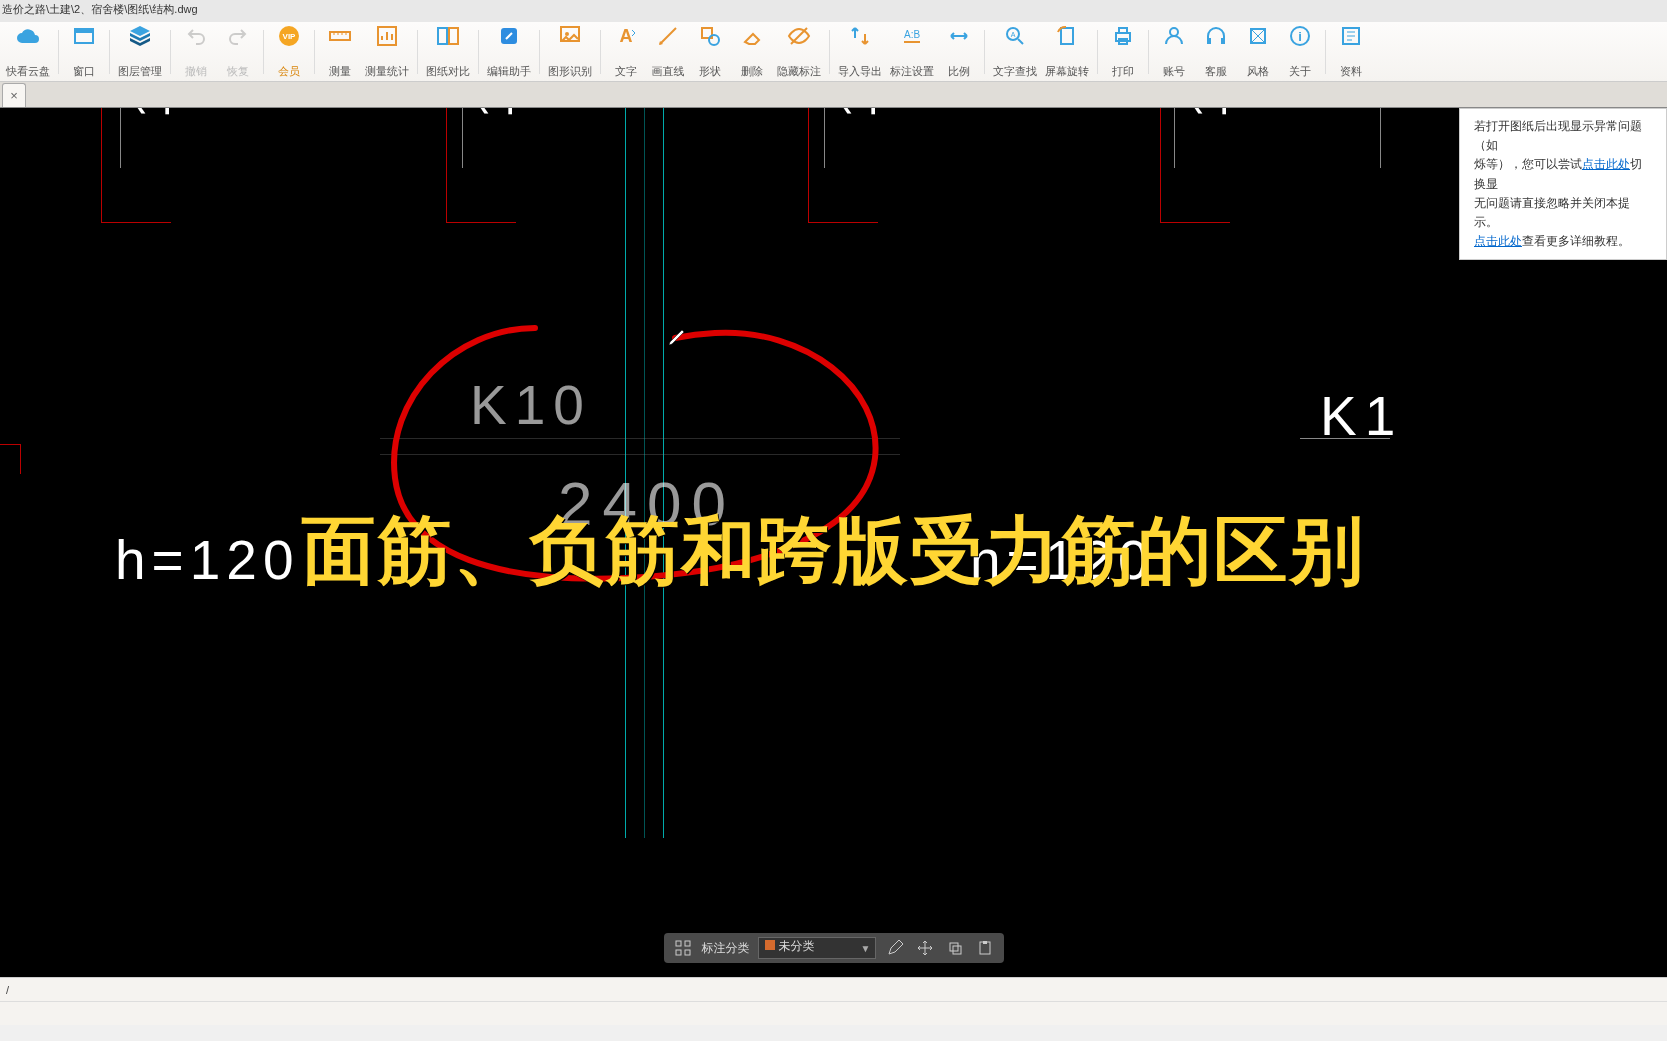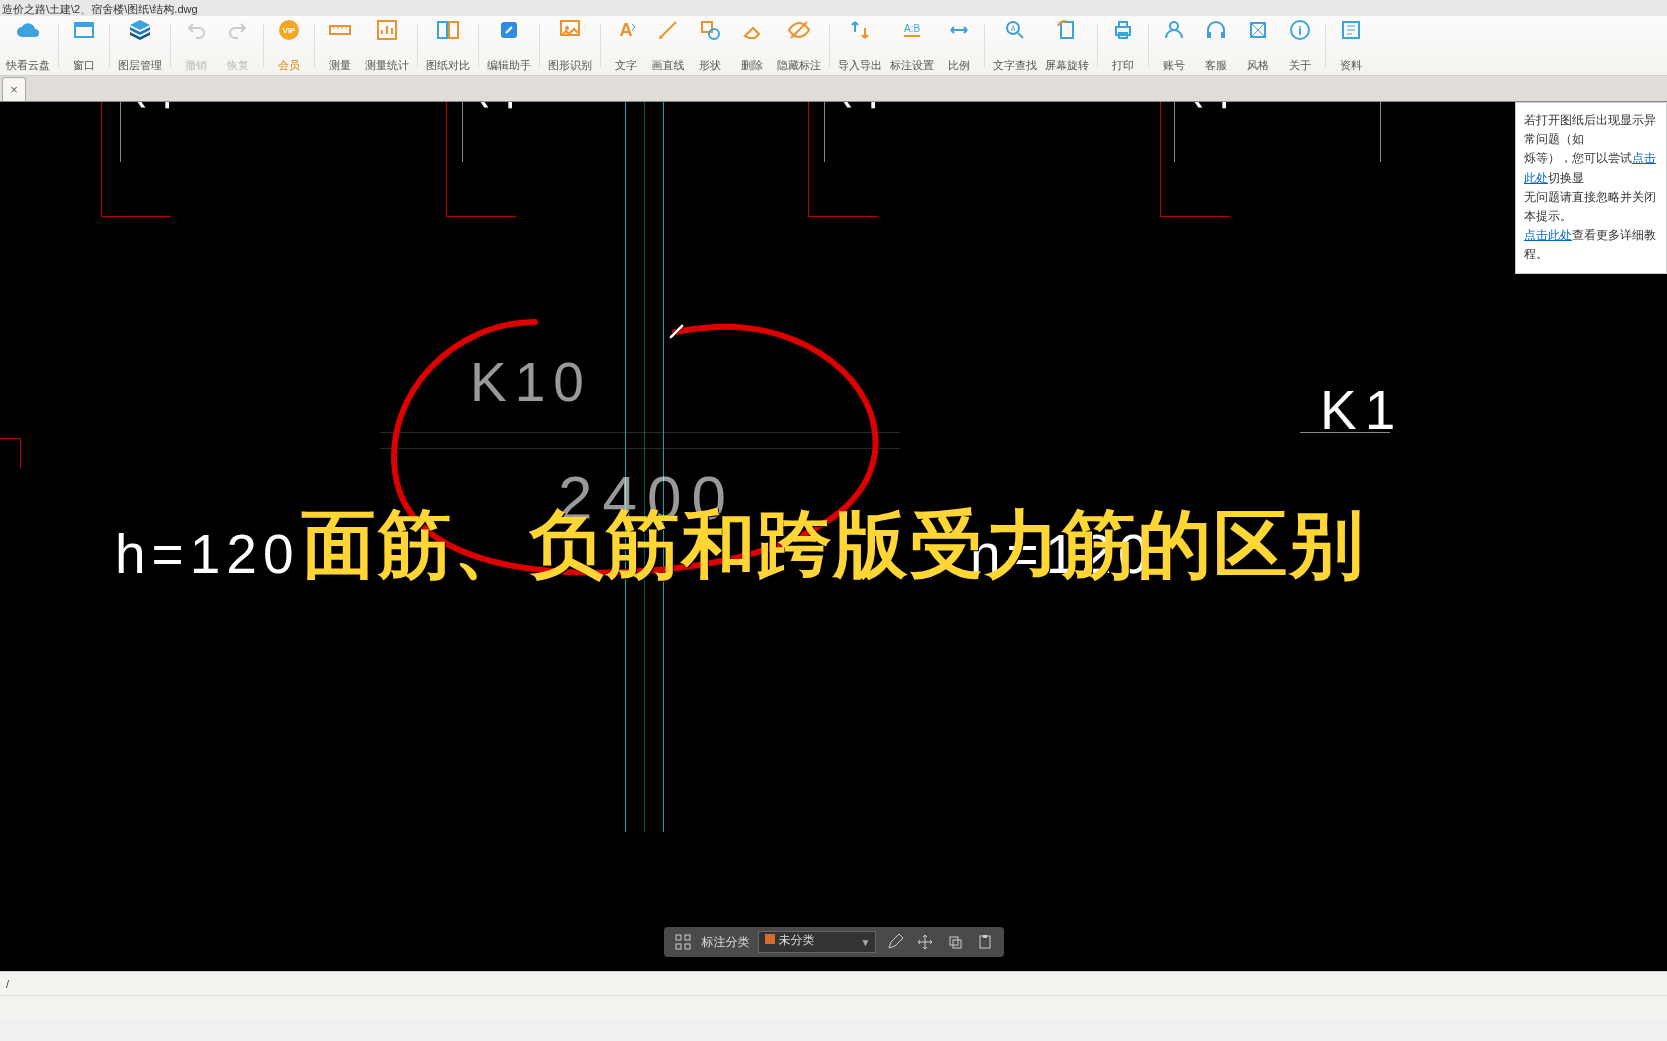--- a/index.html
+++ b/index.html
@@ -1,18 +1,18 @@
 <!DOCTYPE html>
 <html><head>
 <meta charset="utf-8">
 <style>
 * { margin: 0; padding: 0; box-sizing: border-box; }
 body { font-family: "Microsoft YaHei", sans-serif; background: #f0f0f0; width: 1667px; height: 1041px; overflow: hidden; position: relative; }
 
-.title-bar { height: 16px; background: #e8e8e8; font-size: 11px; color: #333; padding-left: 2px; line-height: 18px; }
+.title-bar { height: 22px; background: #e8e8e8; font-size: 11px; color: #333; padding-left: 2px; line-height: 18px; }
 
 .toolbar { height: 60px; background: linear-gradient(#fdfcfb, #f5f3f0); border-bottom: 1px solid #ccc; display: flex; align-items: center; padding: 0 2px; gap: 0; }
 .toolbar-sep { width: 1px; height: 44px; background: #ddd; margin: 0 4px; }
 .tool-btn { display: flex; flex-direction: column; align-items: center; justify-content: center; min-width: 42px; height: 52px; cursor: pointer; padding: 2px 4px; }
 .tool-icon { width: 24px; height: 24px; display: flex; align-items: center; justify-content: center; font-size: 18px; }
 .tool-label { font-size: 11px; color: #555; margin-top: 16px; white-space: nowrap; }
 .tool-btn.disabled .tool-label { color: #bbb; }
 .tool-btn.disabled .tool-icon { opacity: 0.4; }
 
 .tab-bar { height: 26px; background: #e0ddd8; display: flex; align-items: flex-end; border-bottom: 1px solid #888; }
@@ -22,21 +22,21 @@
 
 .cad-text { position: absolute; color: #fff; font-family: Arial, sans-serif; font-weight: 100; letter-spacing: 2px; }
 .cad-text.thin { font-family: Arial Narrow, Arial, sans-serif; font-stretch: condensed; }
 
 .red-line { position: absolute; background: #b00; }
 .teal-line { position: absolute; background: #0aa; }
 .white-line { position: absolute; background: #888; }
 
 .overlay-title { position: absolute; top: 355px; left: 0; right: 0; text-align: center; font-size: 74px; font-weight: 900; color: #ffd633; font-family: "Microsoft YaHei", sans-serif; letter-spacing: 2px; text-shadow: 1px 1px 0 #000; margin-top: 39px; }
 
-.notice-box { position: absolute; top: 0; right: 0; width: 152px; background: #fff; padding: 8px 8px; font-size: 12px; color: #333; line-height: 1.6; border: 1px solid #ccc; }
+.notice-box { position: absolute; top: 0; right: 0; width: 208px; background: #fff; padding: 8px 14px; font-size: 12px; color: #333; line-height: 1.6; border: 1px solid #ccc; }
 .notice-box a { color: #06c; text-decoration: underline; cursor: pointer; }
 
 .red-circle-path { position: absolute; top: 210px; left: 375px; width: 520px; height: 280px; }
 
 .bottom-floating-bar { position: absolute; bottom: 14px; left: 50%; transform: translateX(-50%); height: 30px; background: #4a4a4a; border-radius: 4px; display: flex; align-items: center; padding: 0 8px; gap: 8px; }
 .float-icon { width: 22px; height: 22px; display: flex; align-items: center; justify-content: center; color: #ddd; cursor: pointer; font-size: 14px; }
 .float-label { color: #ddd; font-size: 12px; }
 .float-select { height: 22px; background: #333; border: 1px solid #666; color: #ddd; font-size: 12px; padding: 0 20px 0 6px; width: 118px; position: relative; }
 .float-select-arrow { position: absolute; right: 4px; top: 50%; transform: translateY(-50%); color: #aaa; font-size: 10px; }
 .color-sq { width: 10px; height: 10px; background: #d66b2e; display: inline-block; margin-right: 4px; }
@@ -348,21 +348,21 @@
   <div class="white-line" style="top:0;left:120px;width:1px;height:60px"></div>
   <div class="white-line" style="top:0;left:824px;width:1px;height:60px"></div>
   <div class="white-line" style="top:0;left:1174px;width:1px;height:60px"></div>
   <div class="white-line" style="top:0;left:1380px;width:1px;height:60px"></div>
 
   <div class="cad-text thin" style="top:10px;left:125px;font-size:48px;transform:rotate(-90deg);transform-origin:left top">100</div>
   <div class="cad-text thin" style="top:10px;left:468px;font-size:48px;transform:rotate(-90deg);transform-origin:left top">100</div>
   <div class="cad-text thin" style="top:10px;left:831px;font-size:48px;transform:rotate(-90deg);transform-origin:left top">100</div>
   <div class="cad-text thin" style="top:10px;left:1182px;font-size:48px;transform:rotate(-90deg);transform-origin:left top">100</div>
 
-  <div class="cad-text thin" style="top:248px;left:470px;font-size:55px;letter-spacing:8px;opacity:0.6">K10</div>
+  <div class="cad-text thin" style="top:265px;left:470px;font-size:55px;letter-spacing:8px;opacity:0.6">K10</div>
 
   <div class="cad-text thin" style="top:360px;left:558px;font-size:62px;letter-spacing:10px;opacity:0.6">2400</div>
 
   <div class="cad-text thin" style="top:420px;left:115px;font-size:55px;letter-spacing:6px">h=120</div>
   <div class="cad-text thin" style="top:420px;left:970px;font-size:55px;letter-spacing:6px">h=120</div>
 
   <div class="cad-text thin" style="top:276px;left:1320px;font-size:55px;letter-spacing:8px">K1</div>
   <div class="white-line" style="top:330px;left:1300px;width:90px;height:1px"></div>
 
   <div class="white-line" style="top:330px;left:380px;width:520px;height:1px;opacity:0.3"></div>

